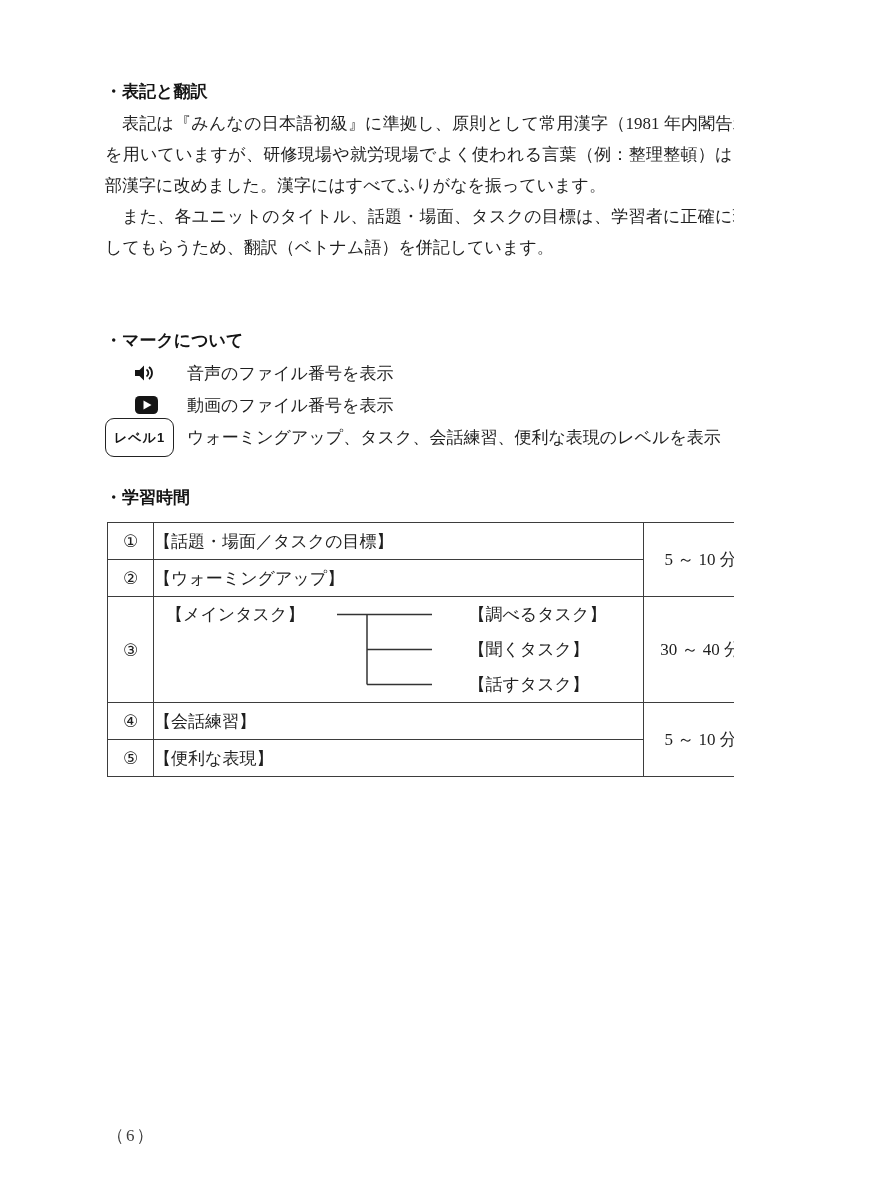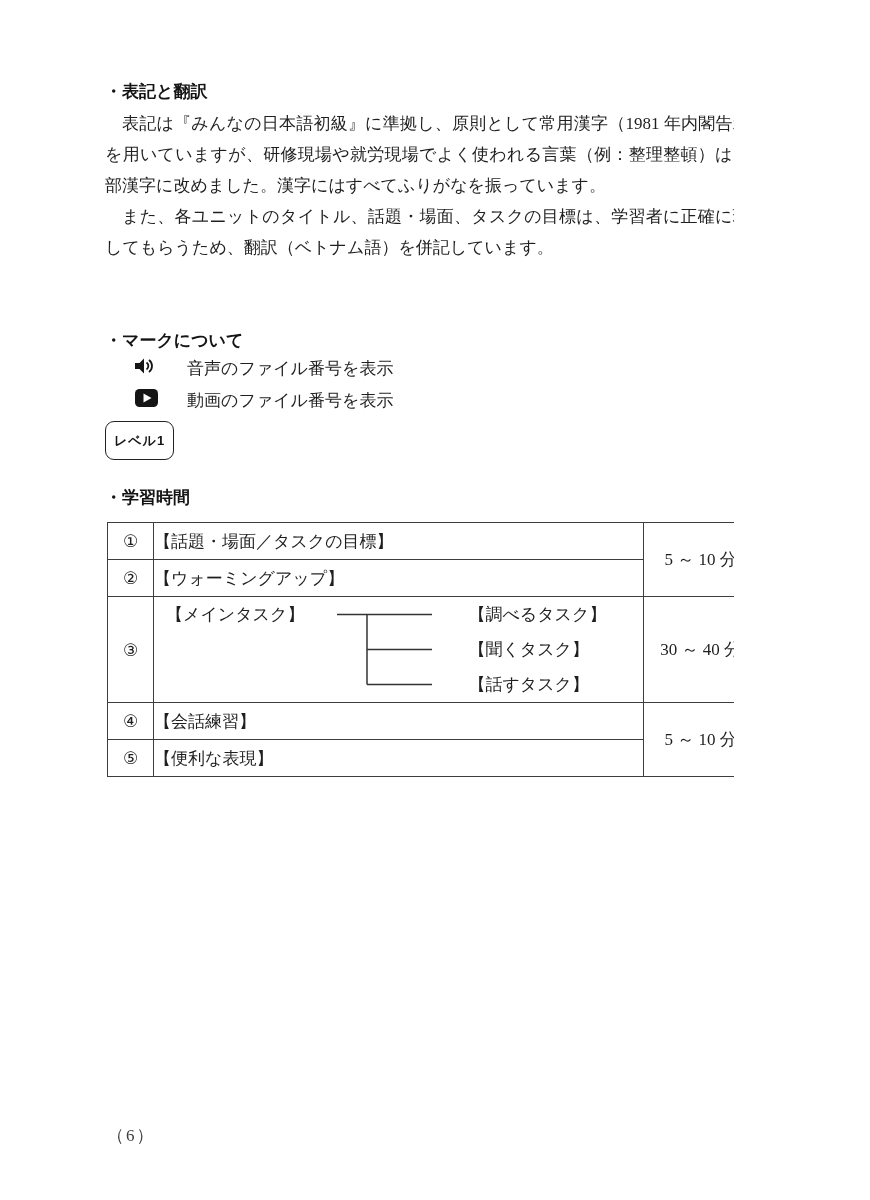--- a/index.html
+++ b/index.html
@@ -28,21 +28,21 @@
 
   .para {
     font-size: 17px;
     line-height: 31px;
     margin: 0;
     text-align: justify;
     text-indent: 17px;
   }
 
   
-  .mark-row { display: flex; align-items: flex-start; height: 32px; }
+  .mark-row { display: flex; align-items: center; height: 32px; }
   .mark-lead {
     width: 82px; flex: none;
     display: flex; align-items: center;
     padding-left: 30px; box-sizing: border-box;
   }
   .mark-lead.lead-badge { padding-left: 0; }
   .level-badge {
     display: inline-block;
     font-family: "Liberation Sans", sans-serif;
     font-weight: bold;
@@ -130,20 +130,21 @@
           <polygon points="8.5,4.5 16.5,9 8.5,13.5" fill="#ffffff"></polygon>
         </svg>
       </span>
       <span class="mark-label">動画のファイル番号を表示</span>
     </div>
 
     <div class="mark-row">
       <span class="mark-lead lead-badge">
         <span class="level-badge">レベル1</span>
       </span>
+      <span class="mark-label">ウォーミングアップ、タスク、会話練習、便利な表現のレベルを表示</span>
     </div>
 
     <h2 class="sec-heading h-study">・学習時間</h2>
 
     <table class="schedule">
       <colgroup>
           <col class="c1">
           <col class="c2">
           <col class="c3">
         </colgroup>

